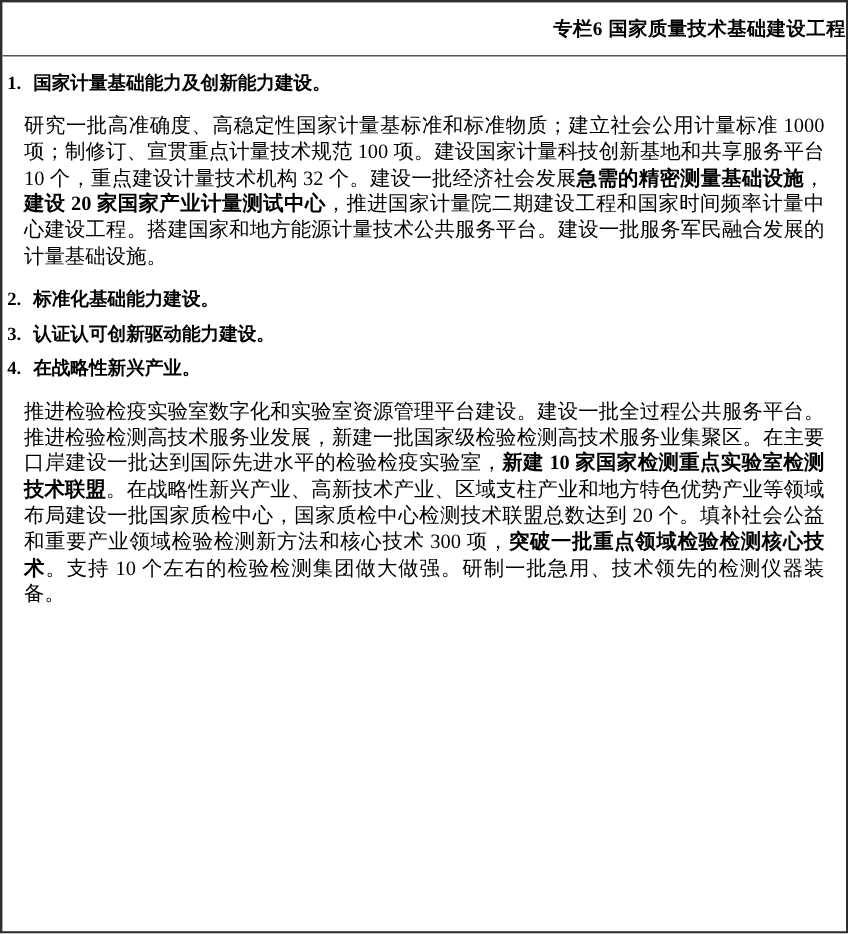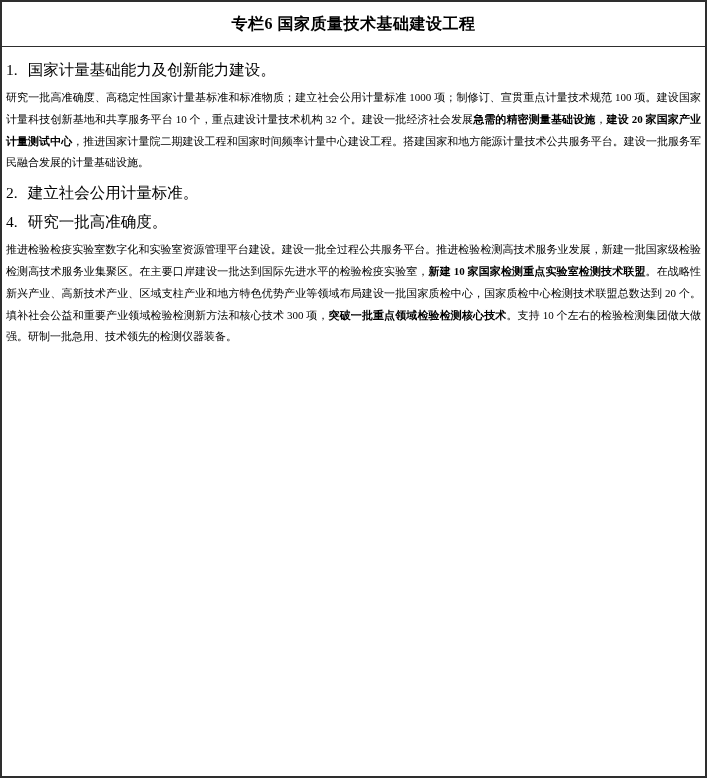--- a/index.html
+++ b/index.html
@@ -17,45 +17,45 @@
     border: 2px solid #2e2e2e;
     margin: 0;
     overflow: hidden;
   }
   .title-row {
     box-sizing: border-box;
     height: 45px;
     border-bottom: 1px solid #2e2e2e;
     display: flex;
     align-items: center;
-    justify-content: center;
+    justify-content: flex-end;
   }
   .title-row .title {
     font-size: 16px;
     font-weight: bold;
     letter-spacing: 0.5px;
   }
   .body-cell {
     box-sizing: border-box;
     padding: 4px 4px 0 4px;
   }
   .section-heading {
     font-size: 15.5px;
-    font-weight: normal;
+    font-weight: bold;
     margin: 8px 0 7px 0;
     line-height: 21px;
   }
   .section-heading .sec-num {
     margin-right: 10px;
   }
   .section-paragraph {
-    font-size: 11px;
+    font-size: 17px;
     line-height: 21.8px;
     text-align: justify;
-    margin: 0;
+    margin: 14px;
   }
   .section-paragraph .run-bold {
     font-weight: bold;
   }
 </style>
 </head>
 <body>
 
 <div class="doc">
   <div class="title-row">
@@ -65,28 +65,31 @@
     <div id="sections">
   <div>
     <div class="section-heading">
       <span class="sec-num">1.</span><span>国家计量基础能力及创新能力建设。</span>
     </div>
     <p class="section-paragraph"><span>研究一批高准确度、高稳定性国家计量基标准和标准物质；建立社会公用计量标准 1000 项；制修订、宣贯重点计量技术规范 100 项。建设国家计量科技创新基地和共享服务平台 10 个，重点建设计量技术机构 32 个。建设一批经济社会发展</span><span class="run-bold">急需的精密测量基础设施</span><span>，</span><span class="run-bold">建设 20 家国家产业计量测试中心</span><span>，推进国家计量院二期建设工程和国家时间频率计量中心建设工程。搭建国家和地方能源计量技术公共服务平台。建设一批服务军民融合发展的计量基础设施。</span></p>
   </div>
 
   <div>
     <div class="section-heading">
-      <span class="sec-num">2.</span><span>建立社会公用计量标准。</span>
+      <span class="sec-num">2.</span><span>标准化基础能力建设。</span>
     </div>
   </div>
 
   <div>
+    <div class="section-heading">
+      <span class="sec-num">3.</span><span>认证认可创新驱动能力建设。</span>
+    </div>
   </div>
 
   <div>
     <div class="section-heading">
-      <span class="sec-num">4.</span><span>研究一批高准确度。</span>
+      <span class="sec-num">4.</span><span>在战略性新兴产业。</span>
     </div>
     <p class="section-paragraph"><span>推进检验检疫实验室数字化和实验室资源管理平台建设。建设一批全过程公共服务平台。推进检验检测高技术服务业发展，新建一批国家级检验检测高技术服务业集聚区。在主要口岸建设一批达到国际先进水平的检验检疫实验室，</span><span class="run-bold">新建 10 家国家检测重点实验室检测技术联盟</span><span>。在战略性新兴产业、高新技术产业、区域支柱产业和地方特色优势产业等领域布局建设一批国家质检中心，国家质检中心检测技术联盟总数达到 20 个。填补社会公益和重要产业领域检验检测新方法和核心技术 300 项，</span><span class="run-bold">突破一批重点领域检验检测核心技术</span><span>。支持 10 个左右的检验检测集团做大做强。研制一批急用、技术领先的检测仪器装备。</span></p>
   </div>
 </div>
   </div>
 </div>
 
 </body></html>

